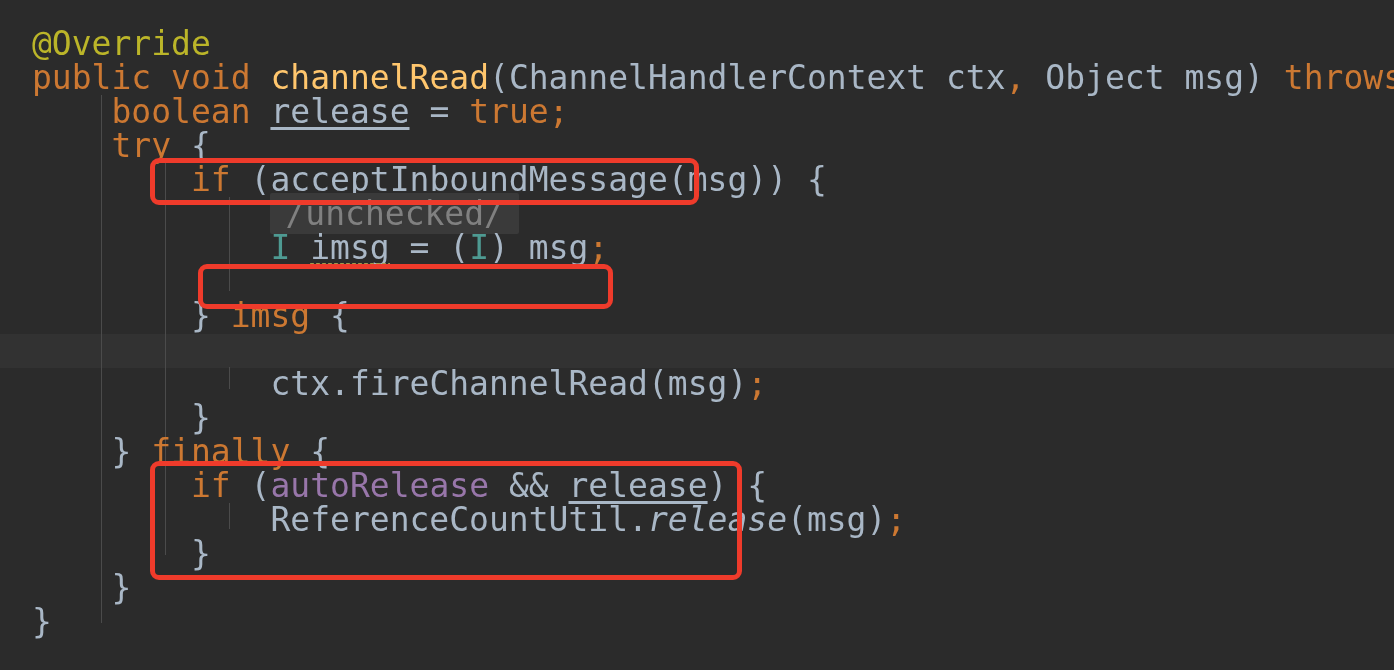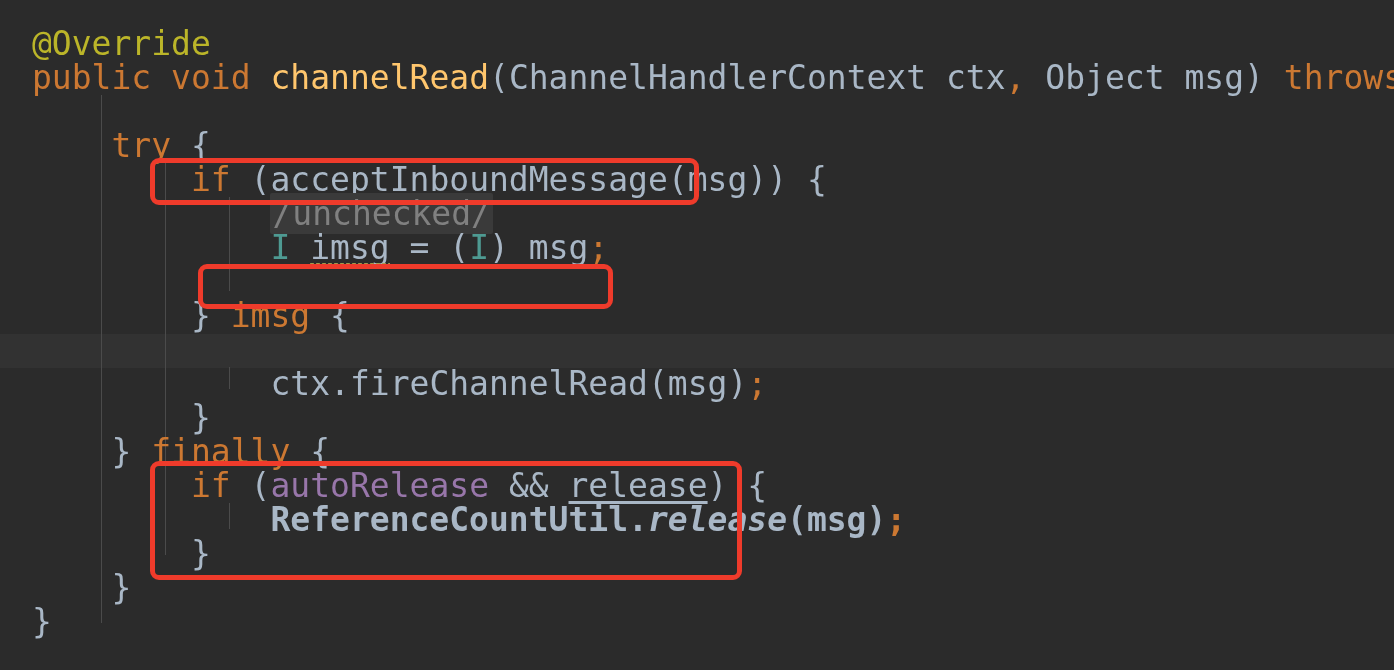--- a/index.html
+++ b/index.html
@@ -93,21 +93,21 @@
       radial-gradient(circle at 2px 4px, transparent 2.1px, #a9a04e 2.2px, #a9a04e 2.9px, transparent 3px);
     background-size: 6px 5px;
     background-repeat: repeat-x;
     opacity: 0.95;
   }
 
   
   .fold-hint {
     background: #3a3a3a;
     color: #808080;
-    padding: 1px 2px;
+    padding: 1px 15px;
     border-radius: 2px;
   }
 
   
   .caret {
     display: inline-block;
     width: 2px;
     height: 26px;
     background: #bbbbbb;
     vertical-align: -5px;
@@ -136,20 +136,21 @@
     <div class="indent-guide" style="left:101px; top:95px; height:528px;"></div>
     <div class="indent-guide" style="left:165px; top:163px; height:392px;"></div>
     <div class="indent-guide" style="left:229px; top:197px; height:94px;"></div>
     <div class="indent-guide" style="left:229px; top:367px; height:22px;"></div>
     <div class="indent-guide" style="left:229px; top:503px; height:26px;"></div>
 
     <div class="code-line" style="top:27px;"><span class="txt"><span class="annot">@Override</span></span></div>
 
     <div class="code-line" style="top:61px;"><span class="txt"><span class="kw">public</span> <span class="kw">void</span> <span class="mdecl">channelRead</span><span class="punct">(</span><span class="plain">ChannelHandlerContext</span> <span class="plain">ctx</span><span class="semi">,</span> <span class="plain">Object</span> <span class="plain">msg</span><span class="punct">)</span> <span class="kw">throws</span> <span class="plain">Exception</span> <span class="brace">{</span></span></div>
 
+    <div class="code-line" style="top:95px;"><span class="txt">    <span class="kw">boolean</span> <span class="localvar">release</span> <span class="punct">=</span> <span class="kw">true</span><span class="semi">;</span></span></div>
 
     <div class="code-line" style="top:129px;"><span class="txt">    <span class="kw">try</span> <span class="brace">{</span></span></div>
 
     <div class="code-line" style="top:163px;"><span class="txt">        <span class="kw">if</span> <span class="punct">(</span><span class="plain">acceptInboundMessage</span><span class="punct">(</span><span class="plain">msg</span><span class="punct">))</span> <span class="brace">{</span></span></div>
 
     <div class="code-line" style="top:197px;"><span class="txt">            <span class="fold-hint">/unchecked/</span></span></div>
 
     <div class="code-line" style="top:231px;"><span class="txt">            <span class="typevar">I</span> <span class="squiggle">imsg</span> <span class="punct">=</span> <span class="punct">(</span><span class="typevar">I</span><span class="punct">)</span> <span class="plain">msg</span><span class="semi">;</span></span></div>
 
 
@@ -157,21 +158,21 @@
 
 
     <div class="code-line" style="top:367px;"><span class="txt">            <span class="plain">ctx</span><span class="punct">.</span><span class="plain">fireChannelRead</span><span class="punct">(</span><span class="plain">msg</span><span class="punct">)</span><span class="semi">;</span></span></div>
 
     <div class="code-line" style="top:401px;"><span class="txt">        <span class="brace">}</span></span></div>
 
     <div class="code-line" style="top:435px;"><span class="txt">    <span class="brace">}</span> <span class="kw">finally</span> <span class="brace">{</span></span></div>
 
     <div class="code-line" style="top:469px;"><span class="txt">        <span class="kw">if</span> <span class="punct">(</span><span class="field">autoRelease</span> <span class="punct">&amp;&amp;</span> <span class="localvar">release</span><span class="punct">)</span> <span class="brace">{</span></span></div>
 
-    <div class="code-line" style="top:503px;font-weight:bold;"><span class="txt">            <span class="plain">ReferenceCountUtil</span><span class="punct">.</span><span class="smethod">release</span><span class="punct">(</span><span class="plain">msg</span><span class="punct">)</span><span class="semi">;</span></span></div>
+    <div class="code-line" style="top:503px;"><span class="txt">            <span class="plain">ReferenceCountUtil</span><span class="punct">.</span><span class="smethod">release</span><span class="punct">(</span><span class="plain">msg</span><span class="punct">)</span><span class="semi">;</span></span></div>
 
     <div class="code-line" style="top:537px;"><span class="txt">        <span class="brace">}</span></span></div>
 
     <div class="code-line" style="top:571px;"><span class="txt">    <span class="brace">}</span></span></div>
 
     <div class="code-line" style="top:605px;"><span class="txt"><span class="brace">}</span></span></div>
 
   </div>
 
   <div class="redbox" style="left:150px; top:158px; width:549px; height:47px;"></div>

